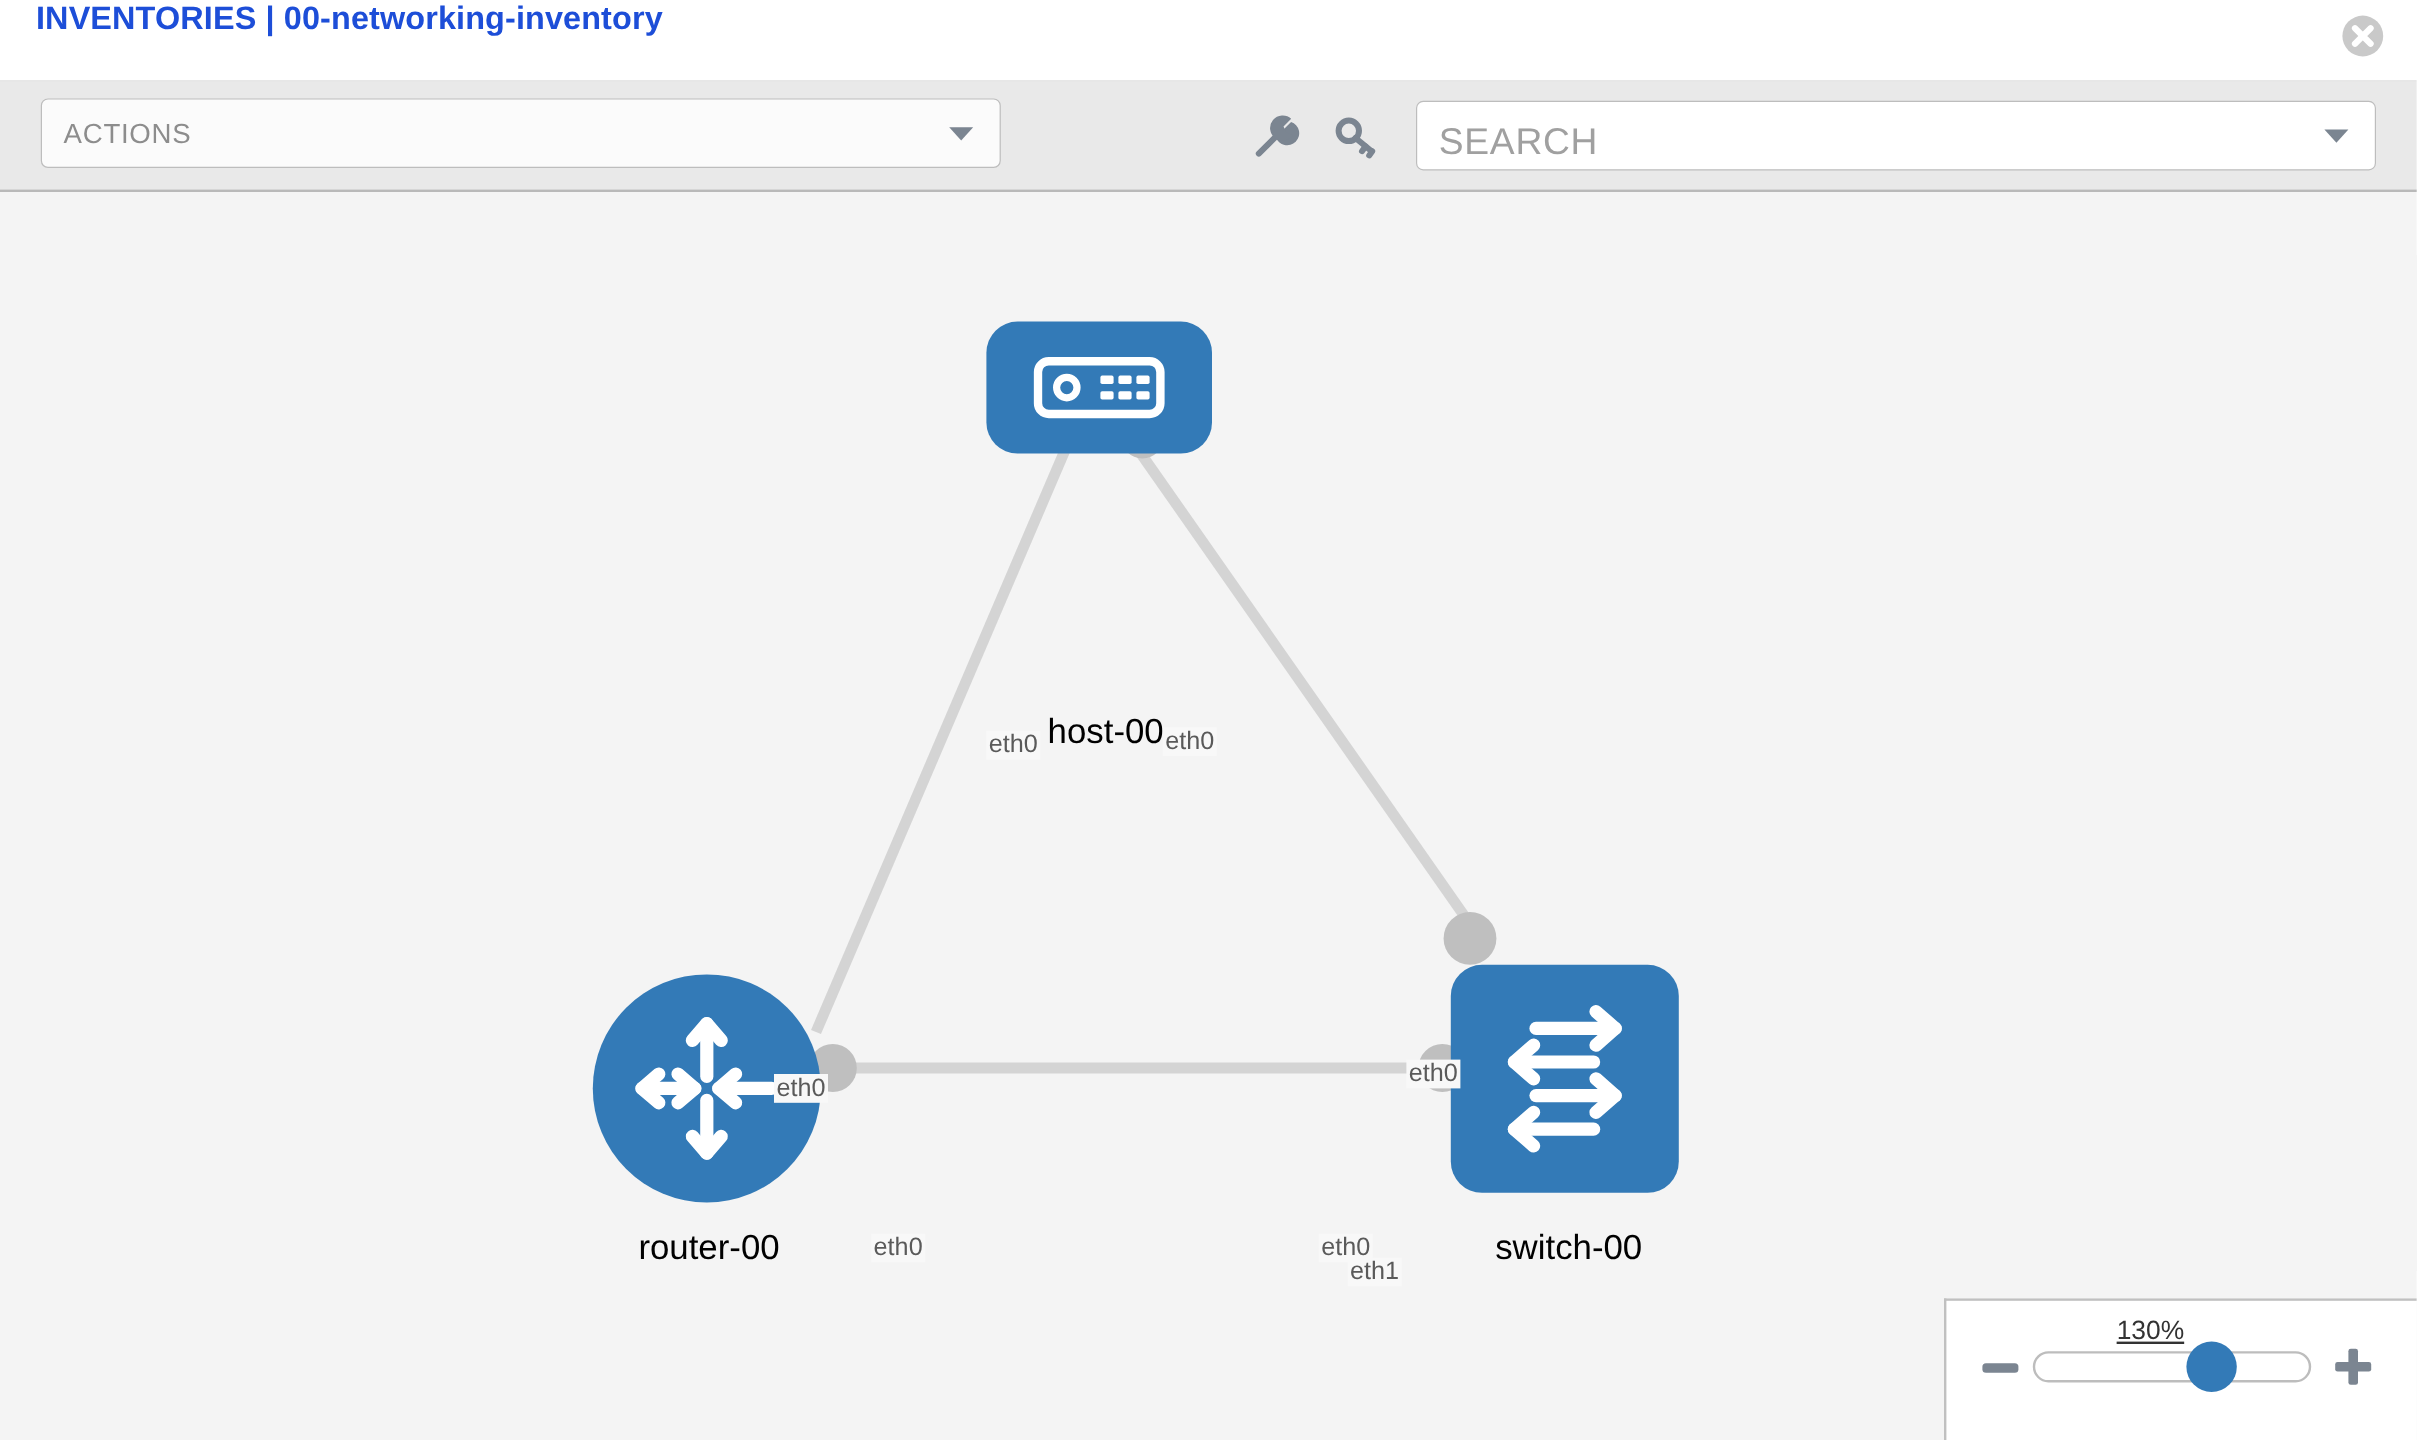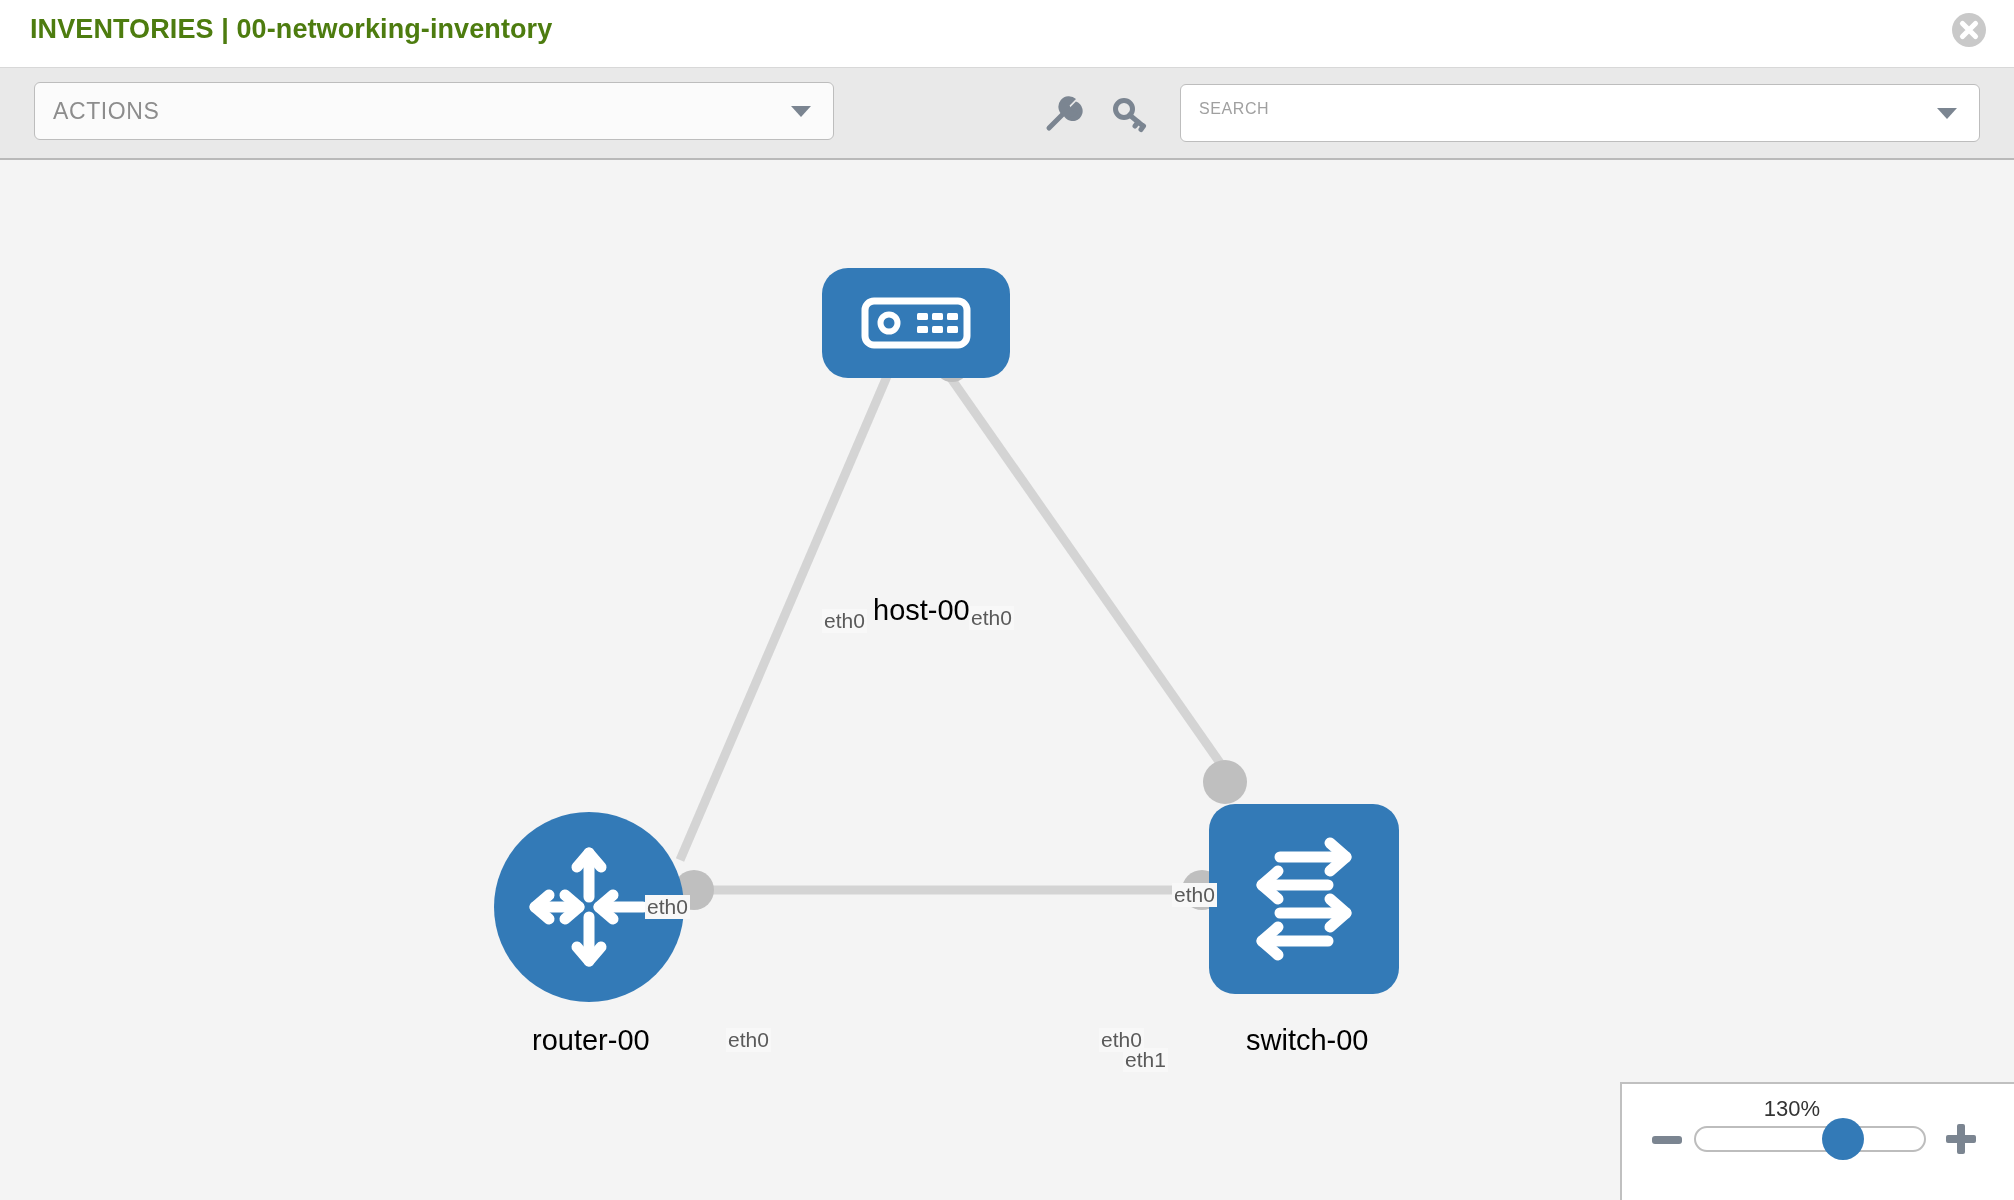--- a/index.html
+++ b/index.html
@@ -21,24 +21,24 @@
   
   .header {
     position: absolute;
     left: 0; top: 0;
     width: 2014px; height: 68px;
     background: #ffffff;
     border-bottom: 1px solid #d8d8d8;
   }
   .header-title {
     position: absolute;
-    left: 30px; top: 14px;
+    left: 30px; top: 0;
     font-size: 27px;
     font-weight: bold;
-    color: #4d7c0f;
+    color: #1d4ed8;
     letter-spacing: 0.1px;
     white-space: nowrap;
   }
   .close-btn {
     position: absolute;
     right: 27px; top: 12px;
     width: 36px; height: 36px;
     cursor: pointer;
   }
 
@@ -87,21 +87,21 @@
     position: absolute;
     left: 1180px; top: 84px;
     width: 800px; height: 58px;
     background: #ffffff;
     border: 1px solid #bdbdbd;
     border-radius: 6px;
   }
   .search-box .label {
     position: absolute;
     left: 18px; top: 15px;
-    font-size: 16px;
+    font-size: 31px;
     color: #a0a0a0;
     letter-spacing: 0.6px;
   }
 
   
   .canvas {
     position: absolute;
     left: 0; top: 160px;
     width: 2014px; height: 1040px;
     background: #f4f4f4;
@@ -288,21 +288,21 @@
     <div class="if-label if-rt-eth0">eth0</div>
     <div class="if-label if-sw-eth0">eth0</div>
     <div class="if-label if-sw-eth1">eth1</div>
 
   </div>
 
   <div style="position:absolute; left:1620px; top:1082px; width:394px; height:118px;
               background:#ffffff; border:2px solid #c0c0c0; border-right:none; border-bottom:none;">
 
     <div style="position:absolute; left:0; top:12px; width:340px; text-align:center;
-                font-size:22px; color:#333;">130%</div>
+                font-size:22px; color:#333;text-decoration:underline;">130%</div>
 
     <div style="position:absolute; left:30px; top:52px; width:30px; height:8px;
                 background:#7b8591; border-radius:3px; cursor:pointer;"></div>
 
     <div style="position:absolute; left:72px; top:42px; width:232px; height:26px;
                 background:#ffffff; border:2px solid #bdbdbd; border-radius:13px; cursor:pointer;">
       <div style="position:absolute; left:126px; top:-10px; width:42px; height:42px;
                   background:#337ab7; border-radius:50%; cursor:grab;"></div>
     </div>
 

